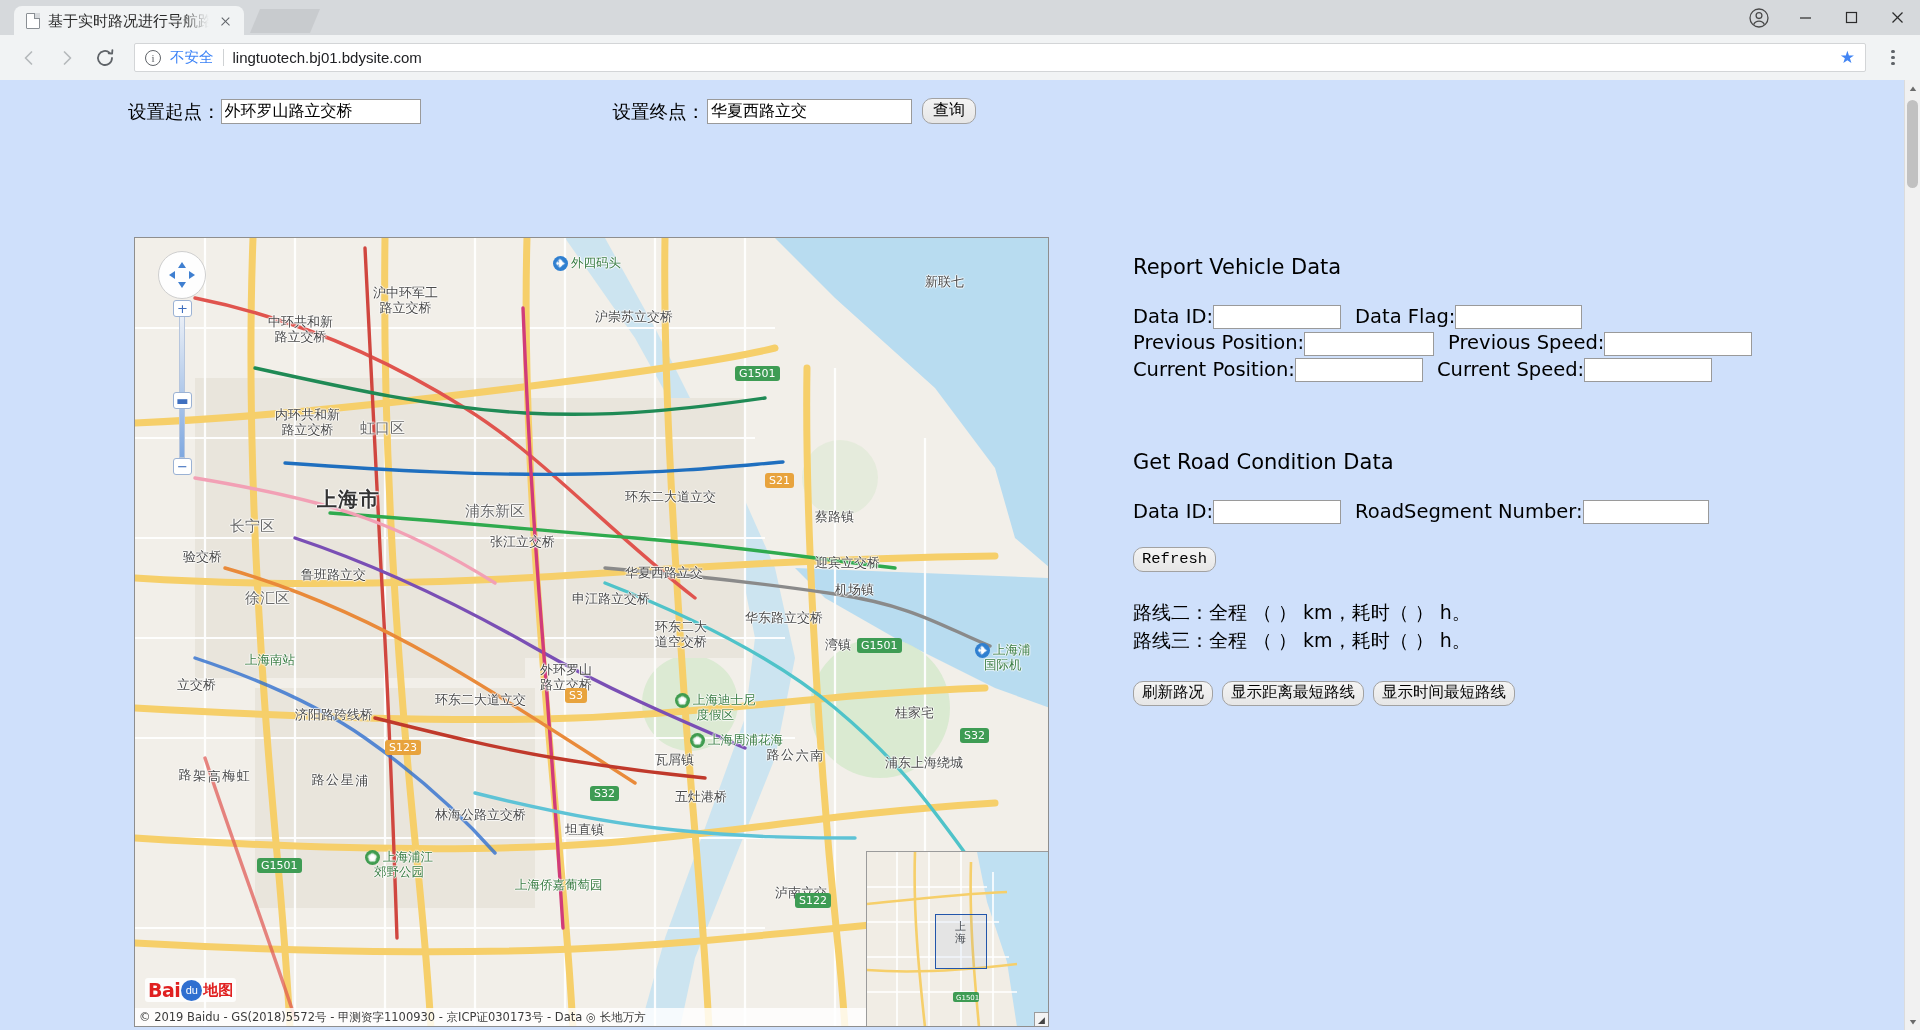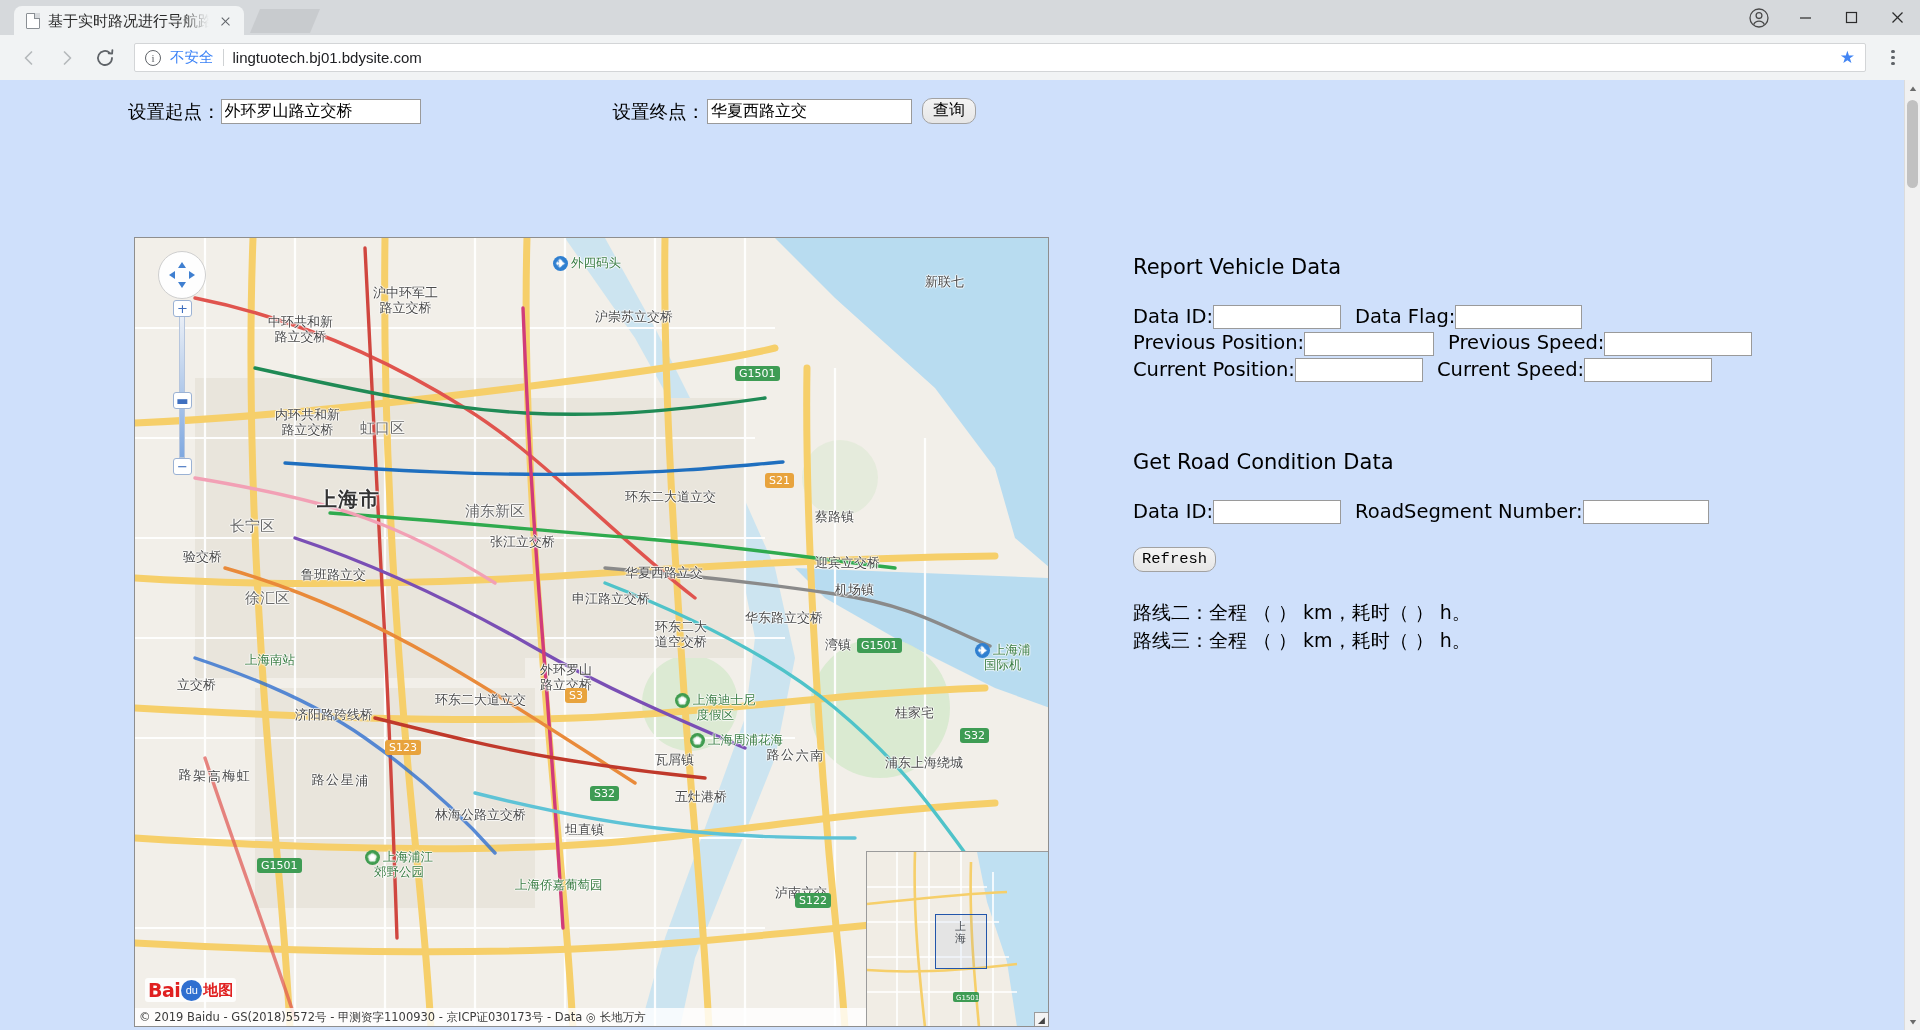--- a/index.html
+++ b/index.html
@@ -483,20 +483,25 @@
         <div class="btnrow">
           <button class="btn btn-sm">Refresh</button>
         </div>
 
 
         <div class="routes">
           <div class="rline">路线二：全程 （ ） km，耗时（ ） h。</div>
           <div class="rline">路线三：全程 （ ） km，耗时（ ） h。</div>
         </div>
 
+        <div class="rbtns">
+          <button class="btn btn-sm">刷新路况</button>
+          <button class="btn btn-sm">显示距离最短路线</button>
+          <button class="btn btn-sm">显示时间最短路线</button>
+        </div>
 
       </div>
     </div>
 
     <div class="vscroll">
       <div class="arrow">
         <svg width="8" height="8" viewBox="0 0 8 8">
             <path d="M4 1.5 L7.2 6 L0.8 6 Z" fill="#6b6b6b"></path>
           </svg>
       </div>

